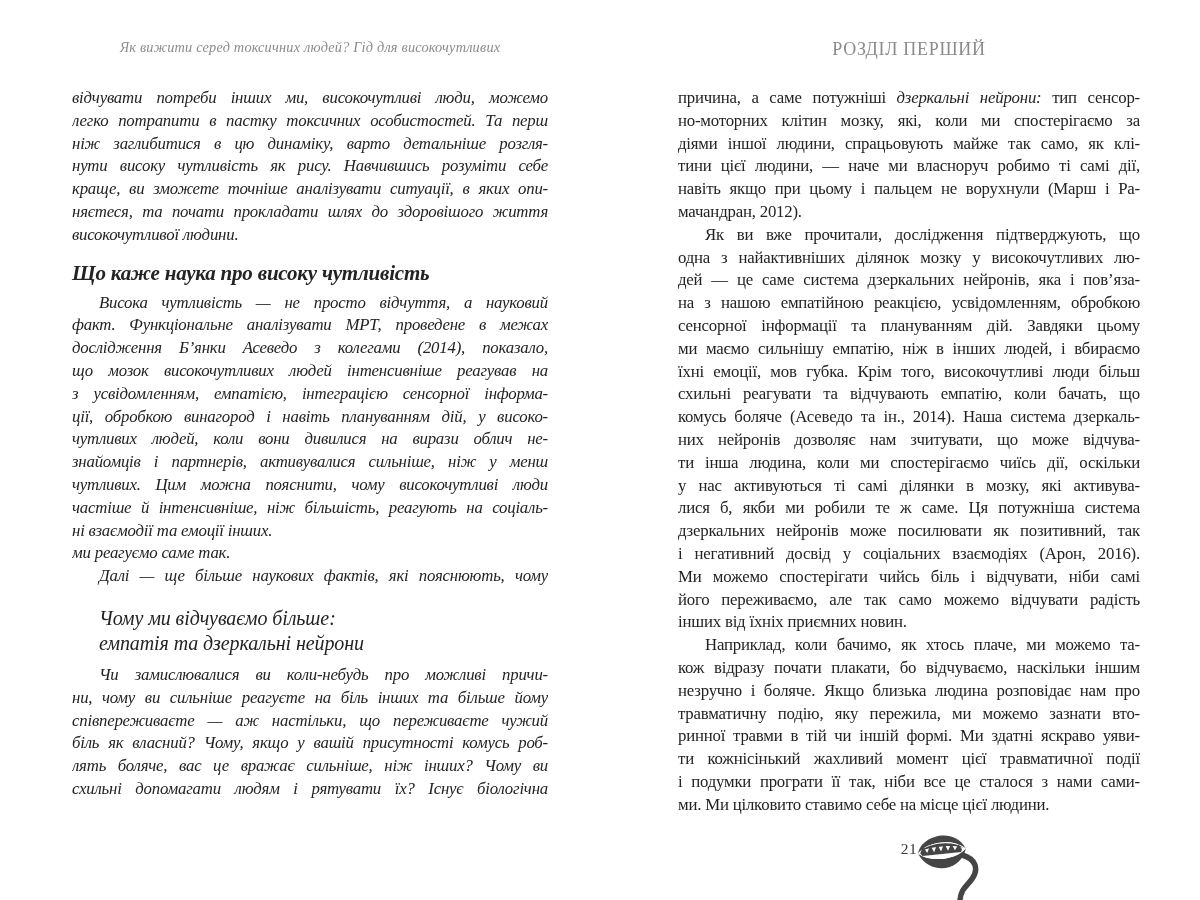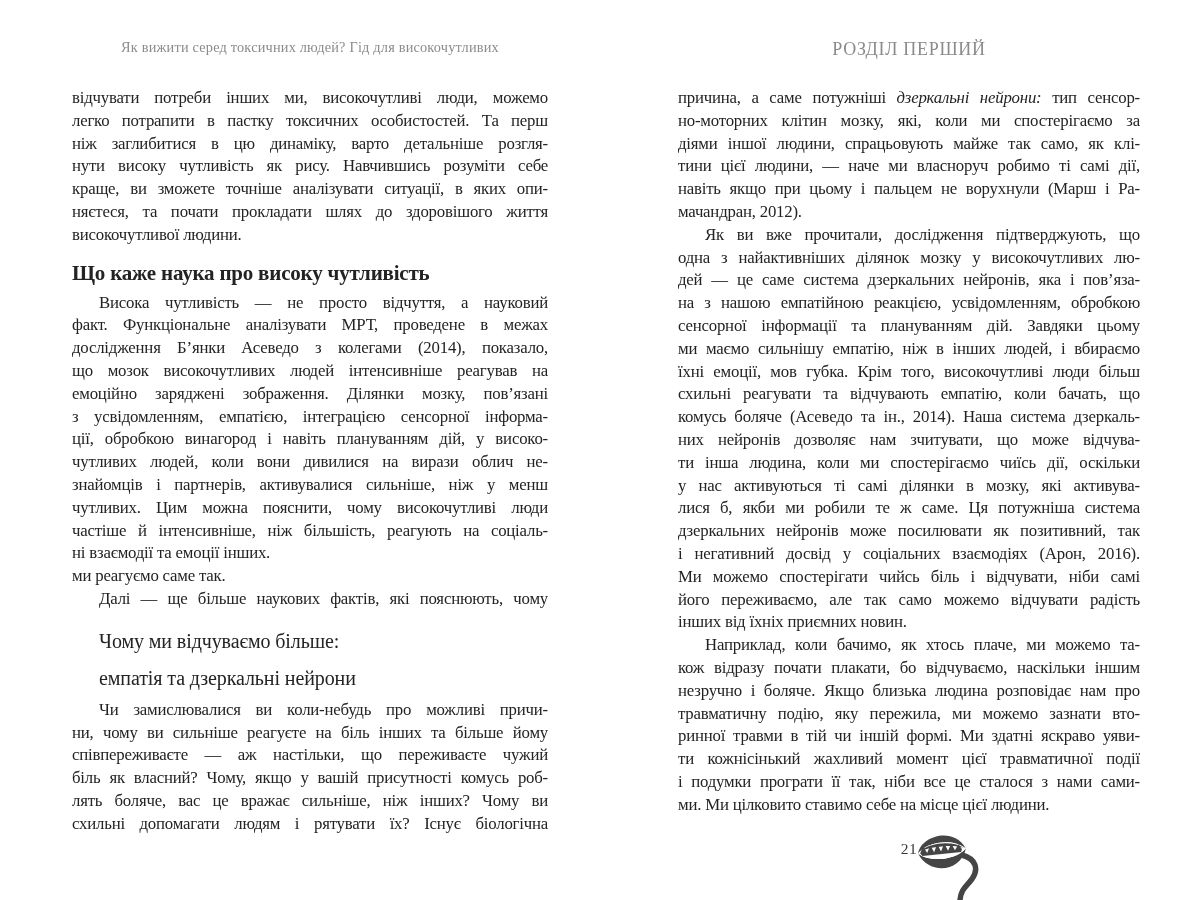--- a/index.html
+++ b/index.html
@@ -2,40 +2,40 @@
 <html><head>
 <meta charset="utf-8">
 <style>
   html,body{margin:0;padding:0;}
   body{
     width:1200px;height:900px;background:#ffffff;overflow:hidden;
     font-family:"Liberation Serif", serif;color:#232323;
   }
   .spread{position:relative;width:1200px;height:900px;background:#ffffff;}
   .page-col{position:absolute;top:0;height:900px;}
-  .page-col.left{left:72px;width:476px;}
+  .page-col.left{left:72px;width:476px;font-style:italic;}
   .page-col.right{left:678px;width:462px;}
   .running-head{
     position:absolute;top:39px;left:0;right:0;text-align:center;
     color:#8b8b8b;font-size:14.3px;letter-spacing:0.2px;white-space:nowrap;
   }
   .page-col.right .running-head{font-size:18px;letter-spacing:0.7px;}
   .body-text{
     position:absolute;top:87px;left:0;right:0;
     font-size:16.8px;line-height:22.8px;letter-spacing:-0.2px;
   }
   .para .line{
     text-align:justify;text-align-last:justify;
     overflow:hidden;
   }
   .para .line.last{text-align-last:left;}
   .para .line.ind{padding-left:27px;}
   .h1{font-weight:700;font-size:21px;line-height:28px;margin:12px 0 5px 0;}
   .h2{font-size:20px;line-height:25.5px;margin:18px 0 7px 27px;letter-spacing:-0.1px;}
-  .h1 .line,.h2 .line{text-align:left;text-align-last:left;margin-top:12px;}
+  .h1 .line,.h2 .line{text-align:left;text-align-last:left;}
   .it{font-style:italic;}
   .pagenum{
     position:absolute;top:840px;left:0;right:0;text-align:center;
     font-size:15.5px;color:#3a3a3a;letter-spacing:0.5px;
   }
   .flytrap{position:absolute;left:916px;top:831px;width:70px;height:69px;}
 </style>
 </head>
 <body>
 
@@ -54,21 +54,20 @@
           <div class="line last">високочутливої людини.</div>
         </div>
         <div class="h1">
           <div class="line last">Що каже наука про високу чутливість</div>
         </div>
         <div class="para">
           <div class="line ind">Висока чутливість — не просто відчуття, а науковий</div>
           <div class="line">факт. Функціональне аналізувати МРТ, проведене в межах</div>
           <div class="line">дослідження Б’янки Асеведо з колегами (2014), показало,</div>
           <div class="line">що мозок високочутливих людей інтенсивніше реагував на</div>
-          <div class="line">емоційно заряджені зображення. Ділянки мозку, пов’язані</div>
           <div class="line">з усвідомленням, емпатією, інтеграцією сенсорної інформа-</div>
           <div class="line">ції, обробкою винагород і навіть плануванням дій, у високо-</div>
           <div class="line">чутливих людей, коли вони дивилися на вирази облич не-</div>
           <div class="line">знайомців і партнерів, активувалися сильніше, ніж у менш</div>
           <div class="line">чутливих. Цим можна пояснити, чому високочутливі люди</div>
           <div class="line">частіше й інтенсивніше, ніж більшість, реагують на соціаль-</div>
           <div class="line last">ні взаємодії та емоції інших.</div>
         </div>
         <div class="para">
           <div class="line last">ми реагуємо саме так.</div>

